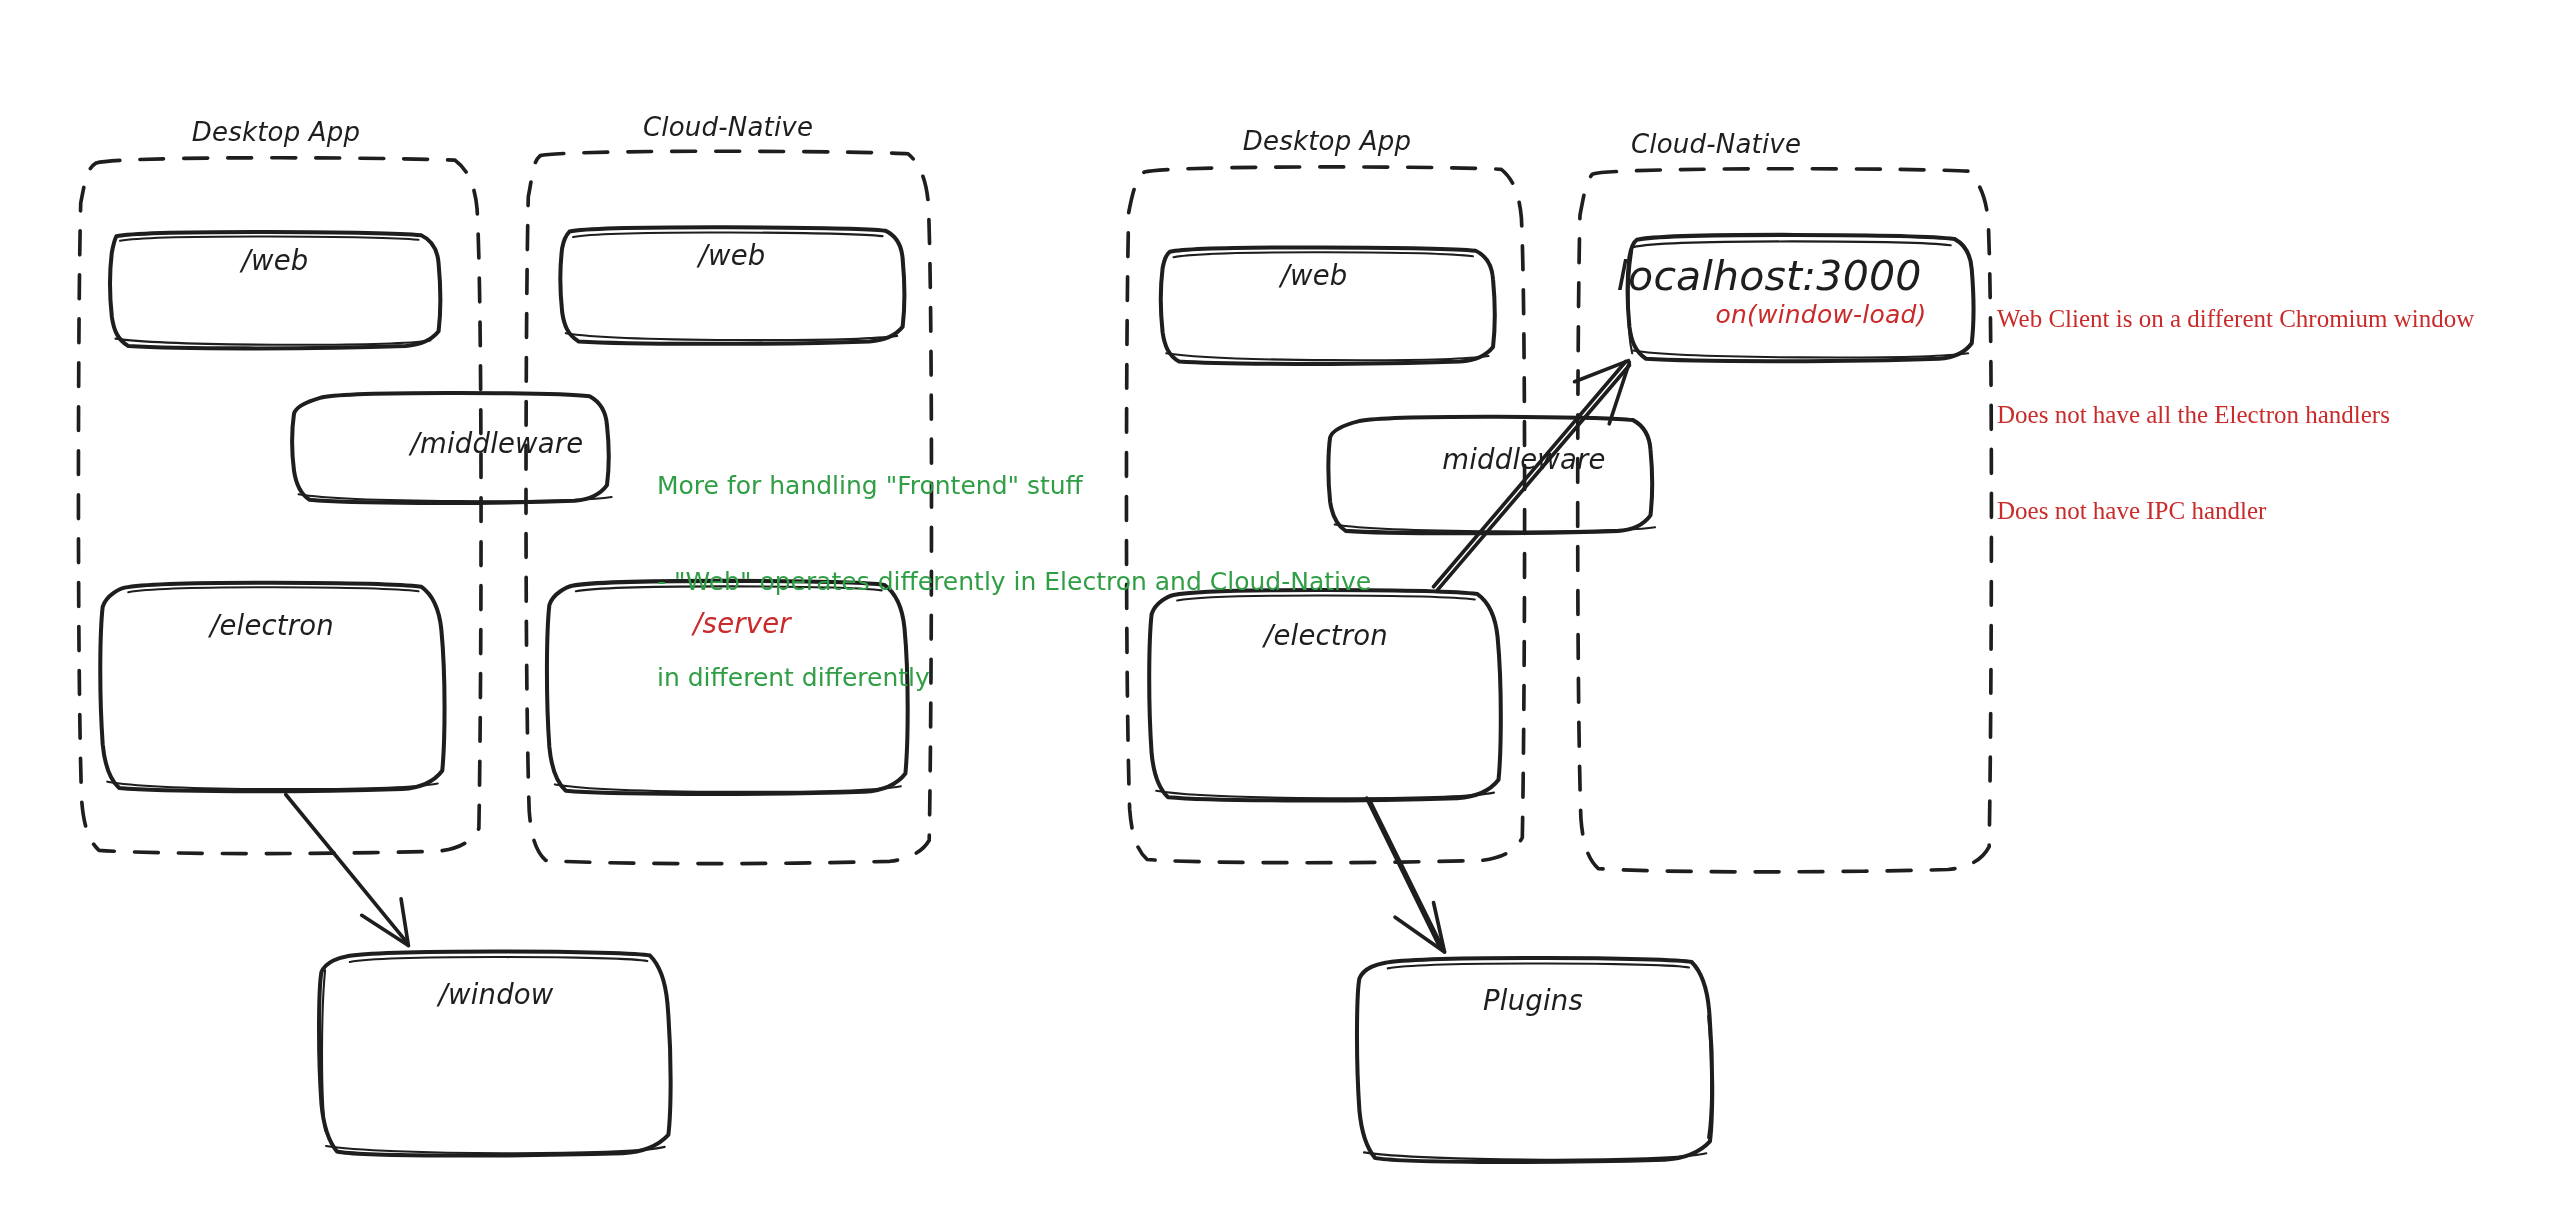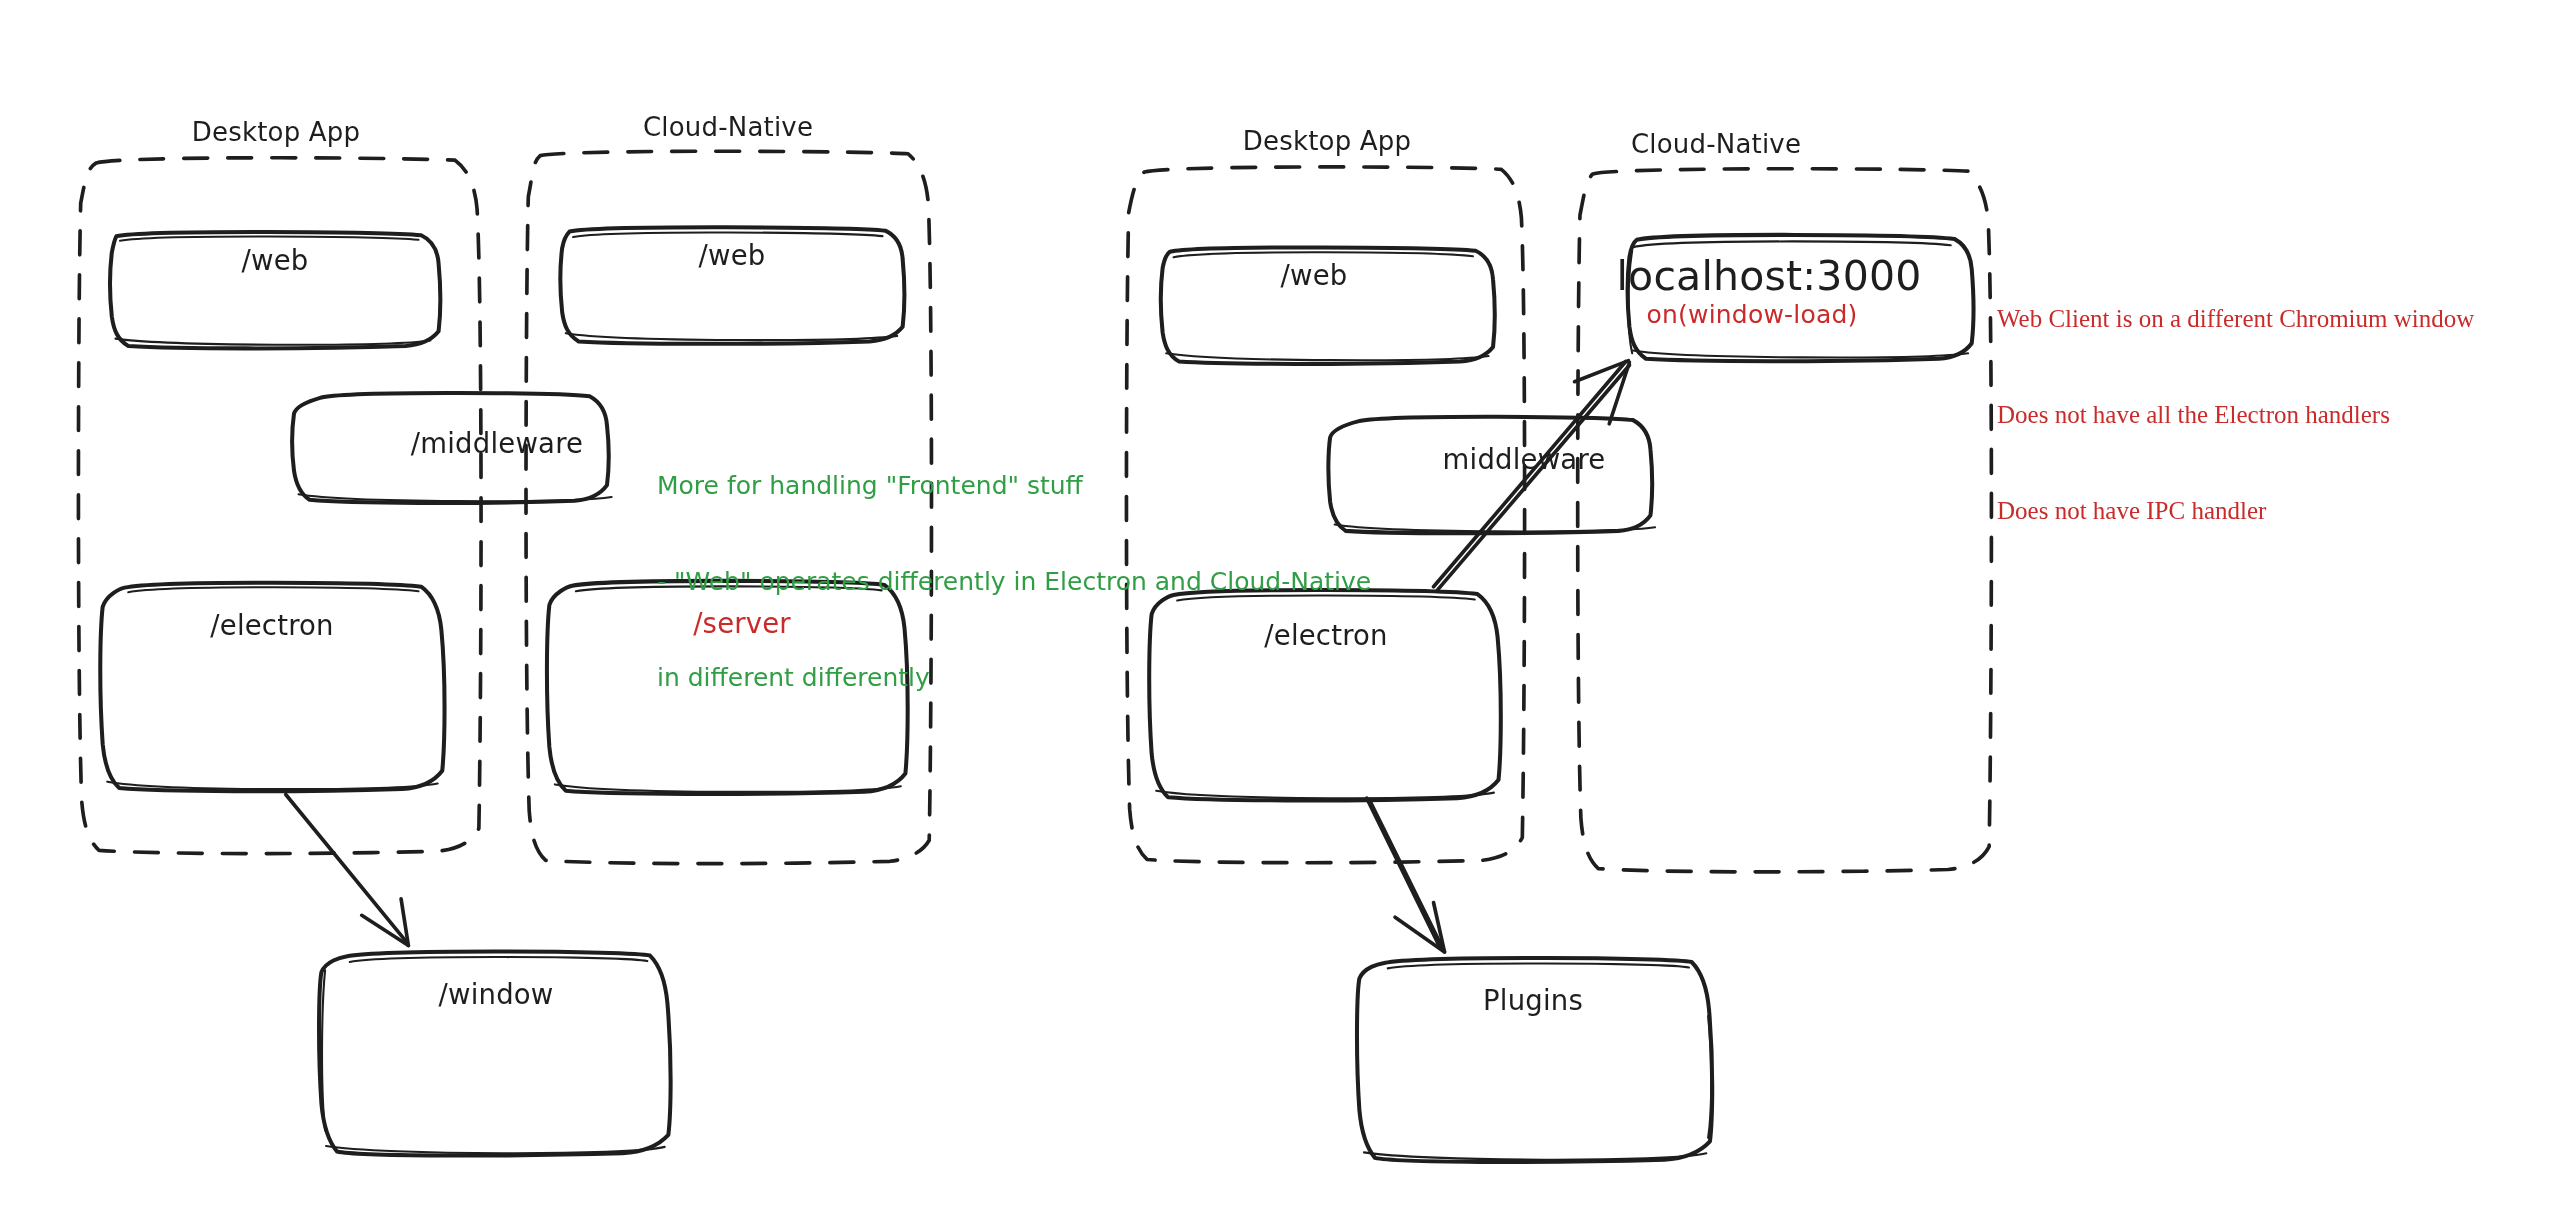--- a/index.html
+++ b/index.html
@@ -28,20 +28,21 @@
   .lbl {
     position: absolute;
     white-space: pre;
     font-family: "DejaVu Sans", sans-serif;
     color: #1e1e1e;
     letter-spacing: 0.2px;
   }
   .lbl.center {
     transform: translateX(-50%);
     text-align: center;
+    font-style: italic;
   }
   .group-title { font-size: 26px; }
   .box-title   { font-size: 27.5px; }
   .box-title-lg{ font-size: 41px; }
   .note {
     position: absolute;
     white-space: pre;
     font-family: "DejaVu Sans", sans-serif;
     font-size: 25px;
     line-height: 32px;
@@ -217,21 +218,21 @@
   <div class="lbl box-title center" style="left:497px; top:427px;">/middleware</div>
   <div class="lbl box-title center" style="left:272px; top:609px;">/electron</div>
   <div class="lbl box-title center red-text" style="left:742px; top:607px;">/server</div>
   <div class="lbl box-title center" style="left:496px; top:978px;">/window</div>
 
   <div class="lbl group-title center" style="left:1327px; top:126px;">Desktop App</div>
   <div class="lbl group-title center" style="left:1716px; top:129px;">Cloud-Native</div>
 
   <div class="lbl box-title center" style="left:1314px; top:259px;">/web</div>
   <div class="lbl box-title-lg center" style="left:1769px; top:252px;">localhost:3000</div>
-  <div class="lbl center red-text" style="left:1752px; top:300px; font-size:25px;">on(window-load)</div>
+  <div class="lbl center red-text" style="left:1821px; top:300px; font-size:25px;">on(window-load)</div>
   <div class="lbl box-title center" style="left:1524px; top:443px;">middleware</div>
   <div class="lbl box-title center" style="left:1326px; top:619px;">/electron</div>
   <div class="lbl box-title center" style="left:1533px; top:984px;">Plugins</div>
 
   <div class="note green" style="left:657px; top:406px;">
     <div>More for handling "Frontend" stuff</div>
     <div>- "Web" operates differently in Electron and Cloud-Native</div>
     <div>in different differently</div>
   </div>
 

